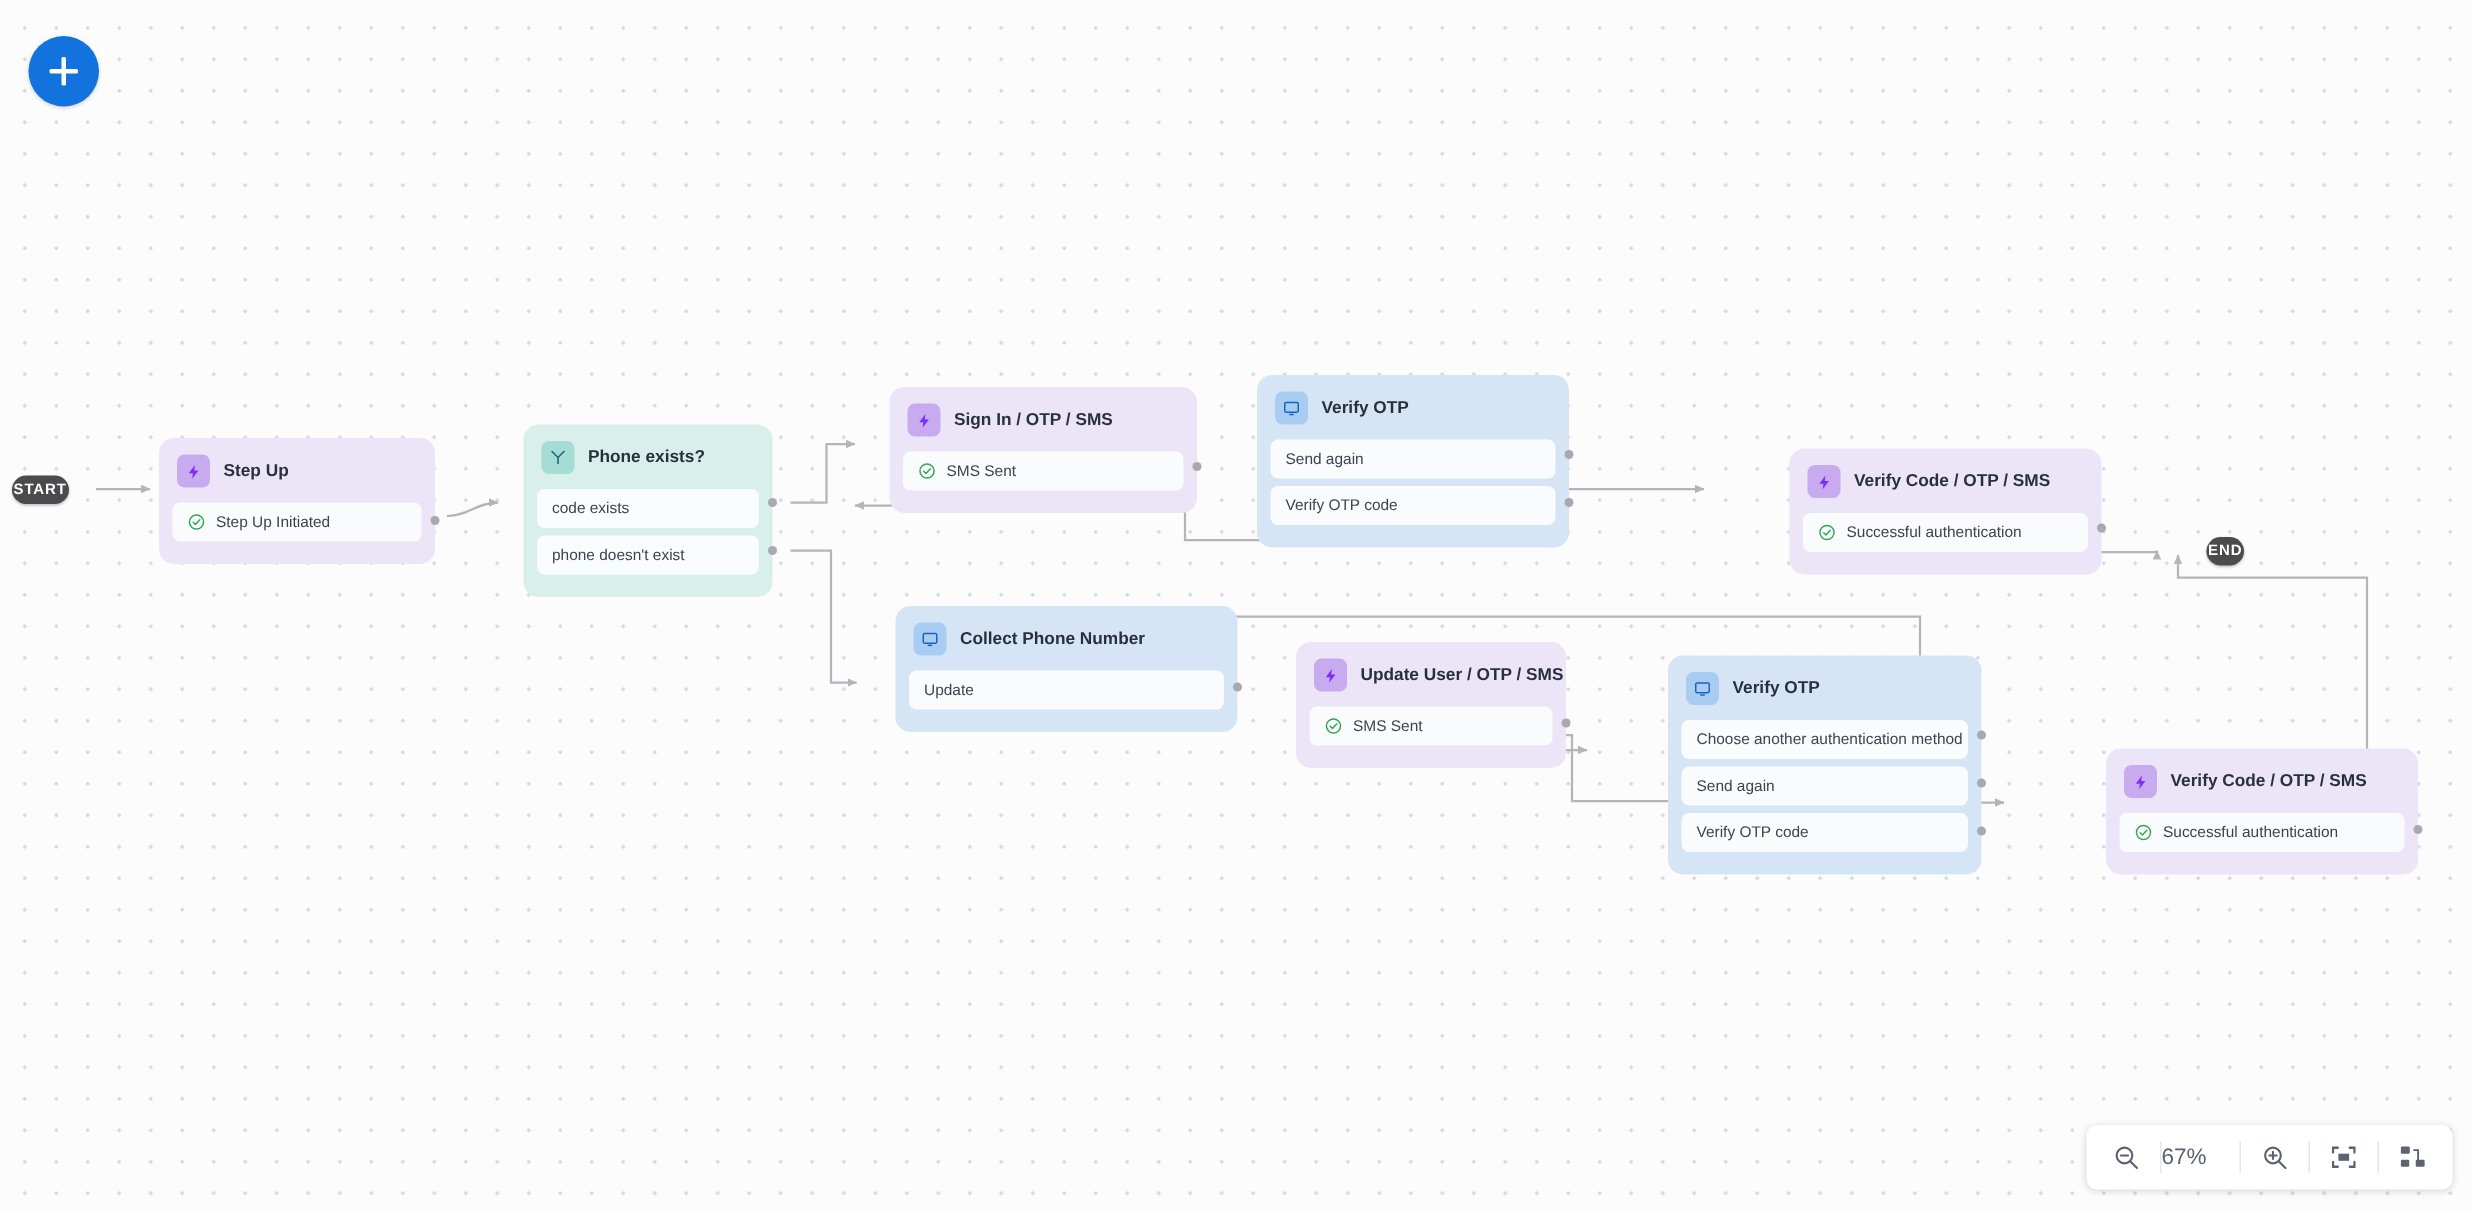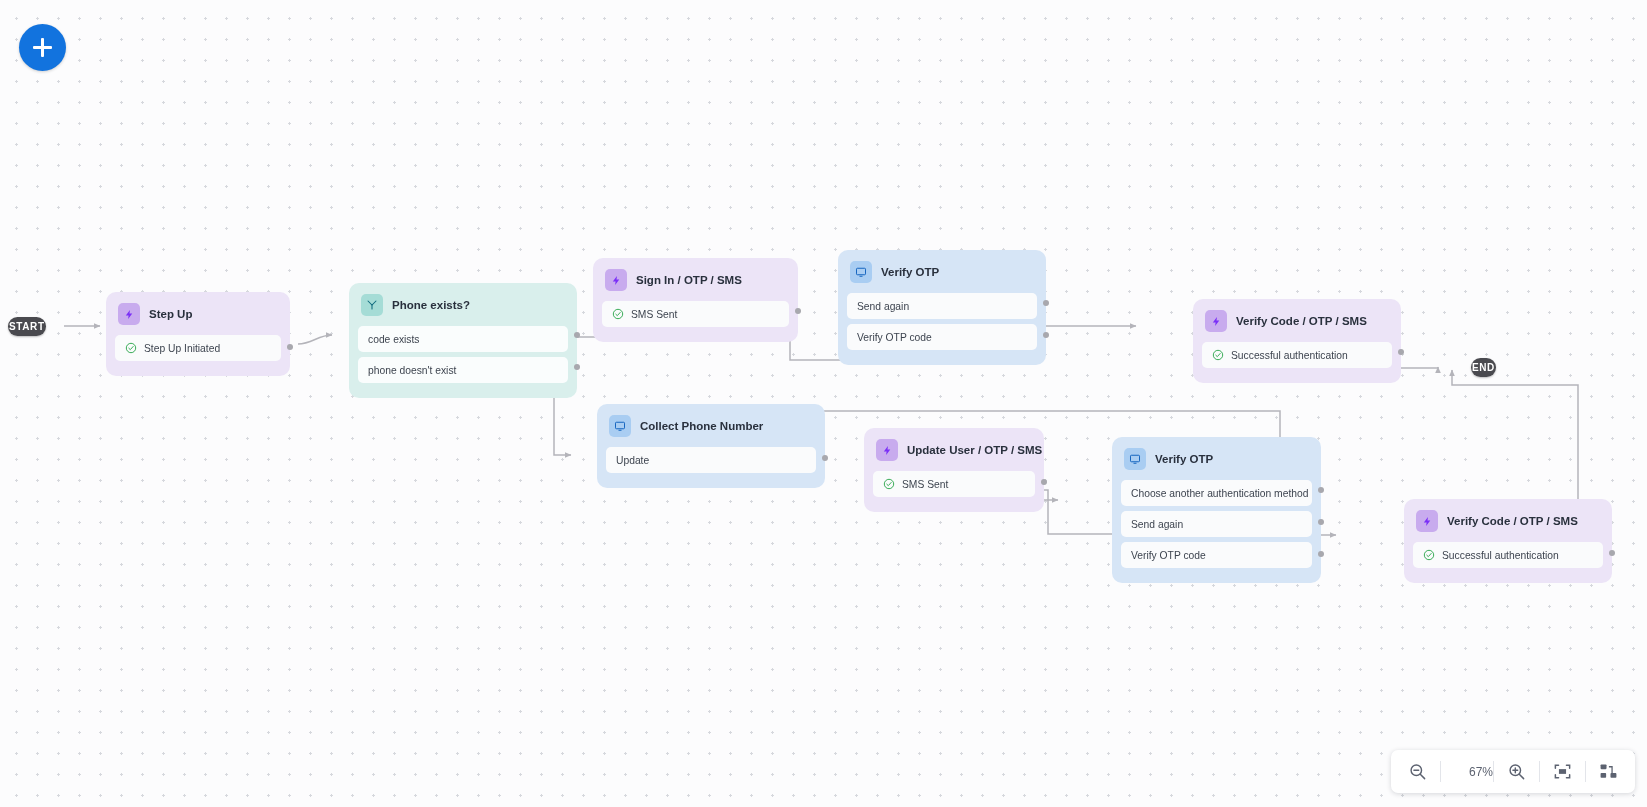--- a/index.html
+++ b/index.html
@@ -91,21 +91,21 @@
     box-shadow: 0 1px 5px rgba(20,25,40,.17);
     display: flex; align-items: center; padding: 0 4px;
   }
   .tb-btn {
     width: 45px; height: 41px; background: none; border: none; cursor: pointer;
     display: flex; align-items: center; justify-content: center;
     color: #5c6270;
   }
   .tb-sep { width: 1px; height: 21px; background: #e3e5ea; }
   .tb-zoom {
-    min-width: 52px; text-align: right; font-size: 12px;
+    min-width: 52px; text-align: left; font-size: 15px;
     color: #5c6270; font-weight: 400; cursor: pointer;
     background: none; border: none; font-family: inherit;
   }
 </style>
 </head>
 <body>
 
 <div id="canvas">
 
   <svg id="edges" viewBox="0 0 1647 807">
@@ -165,21 +165,21 @@
     <div class="row">
       <svg class="check" viewBox="0 0 24 24">
         <circle cx="12" cy="12" r="9.4" fill="none" stroke="#2fa84f" stroke-width="1.9"></circle>
         <path d="M7.6 12.4 L10.6 15.3 L16.4 8.9" fill="none" stroke="#2fa84f" stroke-width="1.9" stroke-linecap="round" stroke-linejoin="round"></path>
       </svg>
       <span>Step Up Initiated</span>
     </div>
     <span class="port" style="right:-3px; top:52px;"></span>
   </div>
 
-  <div class="node teal" style="left:349px; top:283px; width:228px;">
+  <div class="node teal" style="left:349px; top:283px; width:166px;">
     <div class="node-head">
       <span class="node-ico teal">
         <svg width="12" height="12" viewBox="0 0 24 24" fill="none" stroke="#106b7e" stroke-width="2.1" stroke-linecap="round">
           <path d="M4 4 L12 12 L20 4"></path>
             <path d="M12 12 L12 20"></path>
         </svg>
       </span>
       <span class="node-title">Phone exists?</span>
     </div>
     <div class="row tealrow">

